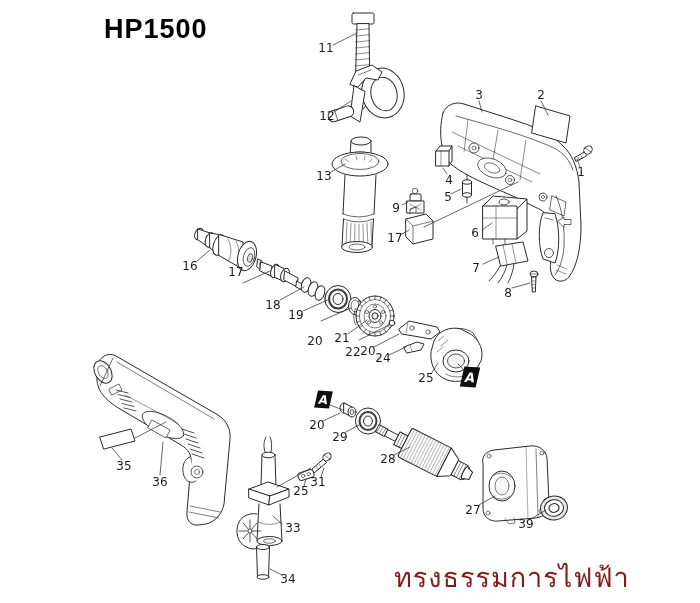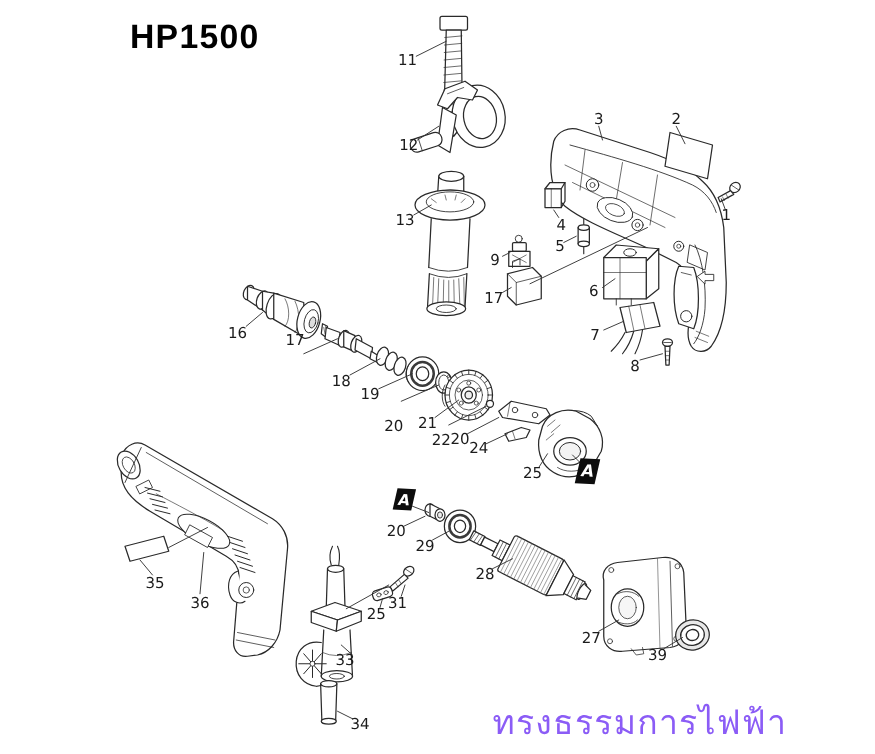--- a/index.html
+++ b/index.html
@@ -20,21 +20,21 @@
   .amarker {
     position:absolute; background:#0d0d0d; color:#fff;
     display:flex; align-items:center; justify-content:center;
     font-weight:bold; font-family:"DejaVu Sans", sans-serif;
     transform:skewX(-10deg) rotate(3deg);
   }
   .amarker.m1 { left:462px; top:367px; width:16px; height:20px; font-size:13px; }
   .amarker.m2 { left:316px; top:391px; width:15px; height:17px; font-size:12px; }
   .watermark {
     position:absolute; left:394px; top:556px;
-    font-size:27px; color:#8b5cf6; letter-spacing:1px; white-space:nowrap;
+    font-size:27px; color:#7f1d1d; letter-spacing:1px; white-space:nowrap;
   }
 </style>
 </head>
 <body>
 
 <div class="canvas">
 
 <svg width="700" height="603" viewBox="0 0 700 603">
 <g stroke="#2a2a2a" stroke-width="1" fill="none" stroke-linecap="round" stroke-linejoin="round">
 
@@ -412,21 +412,21 @@
 <span class="plabel" style="left:368px;top:351px">20</span>
 <span class="plabel" style="left:383px;top:358px">24</span>
 <span class="plabel" style="left:426px;top:378px">25</span>
 <span class="plabel" style="left:526px;top:524px">39</span>
 <span class="plabel" style="left:473px;top:510px">27</span>
 <span class="plabel" style="left:388px;top:459px">28</span>
 <span class="plabel" style="left:340px;top:437px">29</span>
 <span class="plabel" style="left:317px;top:425px">20</span>
 <span class="plabel" style="left:318px;top:482px">31</span>
 <span class="plabel" style="left:301px;top:491px">25</span>
-<span class="plabel" style="left:276px;top:528px">33</span>
+<span class="plabel" style="left:293px;top:528px">33</span>
 <span class="plabel" style="left:288px;top:579px">34</span>
 <span class="plabel" style="left:124px;top:466px">35</span>
 <span class="plabel" style="left:160px;top:482px">36</span>
 
 <div class="amarker m1">
   <span>A</span>
 </div>
 <div class="amarker m2">
   <span>A</span>
 </div>

